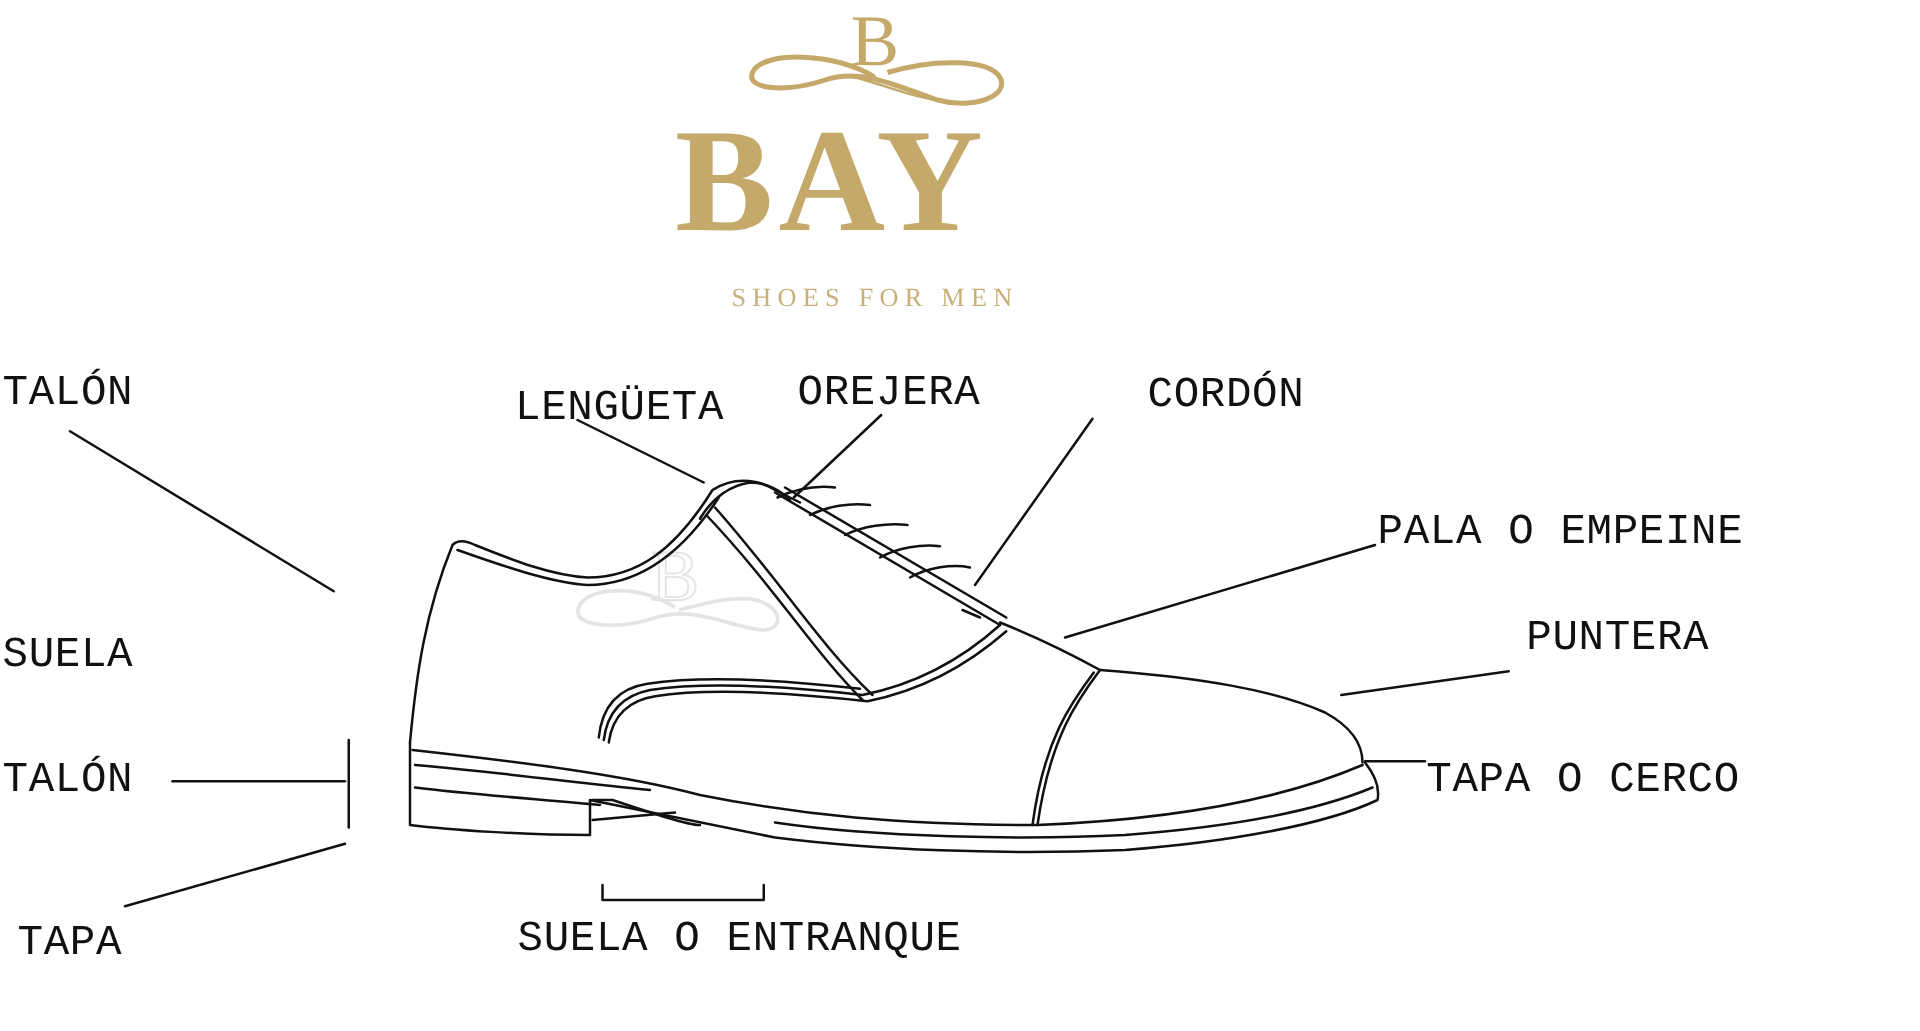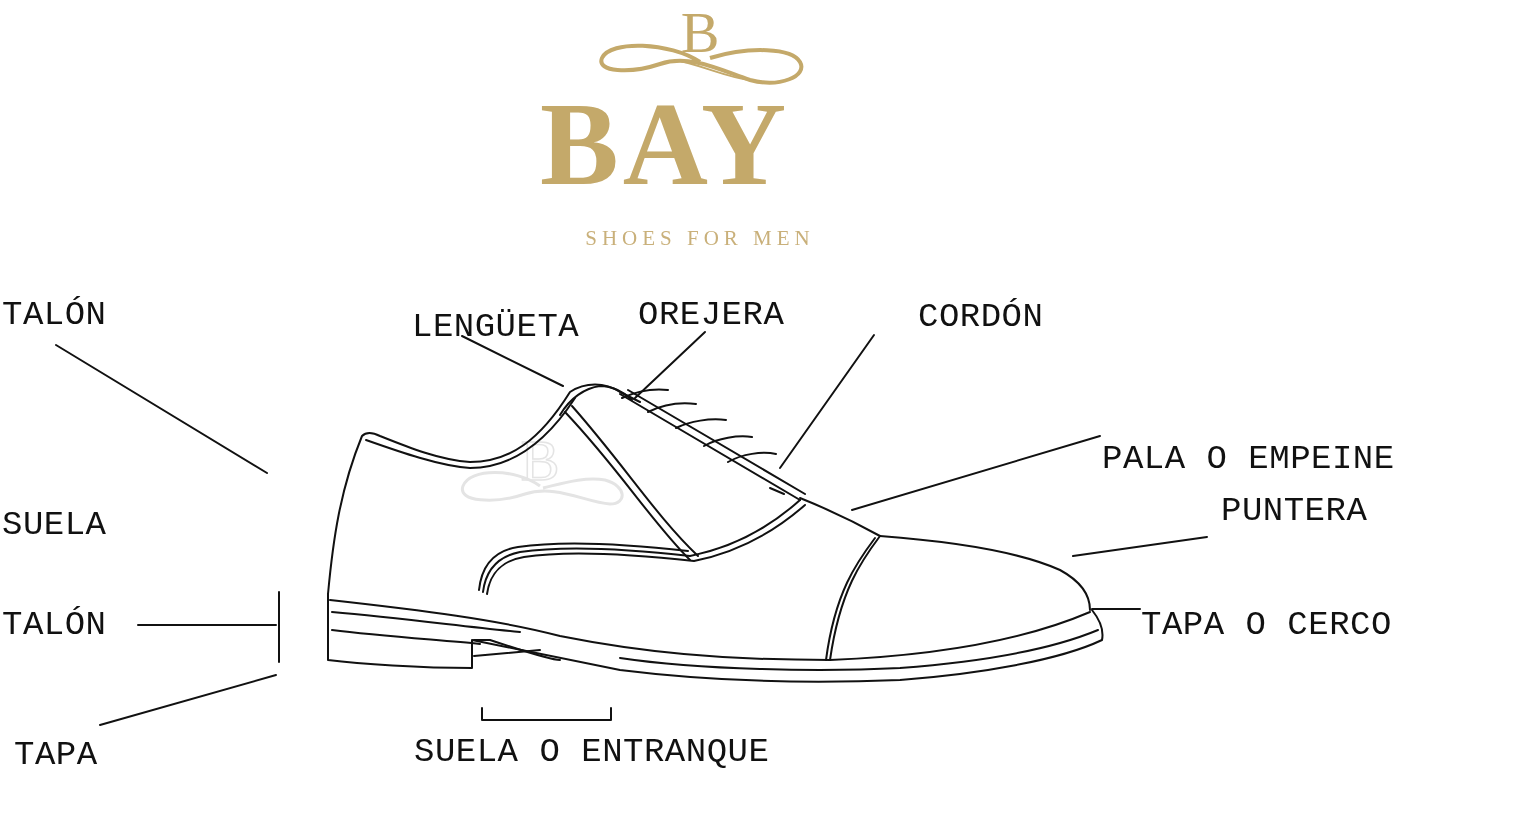--- a/index.html
+++ b/index.html
@@ -85,16 +85,16 @@
   </g>
 </svg>
 
 <div class="label" style="left:2px; top:298px;">TALÓN</div>
 <div class="label" style="left:2px; top:508px;">SUELA</div>
 <div class="label" style="left:2px; top:608px;">TALÓN</div>
 <div class="label" style="left:14px; top:738px;">TAPA</div>
 <div class="label" style="left:412px; top:310px;">LENGÜETA</div>
 <div class="label" style="left:638px; top:298px;">OREJERA</div>
 <div class="label" style="left:876px; top:300px;margin-left:42px;">CORDÓN</div>
-<div class="label" style="left:1102px; top:409px;margin-top:33px;">PALA O EMPEINE</div>
+<div class="label" style="left:1102px; top:409px;">PALA O EMPEINE</div>
 <div class="label" style="left:1221px; top:494px;">PUNTERA</div>
 <div class="label" style="left:1141px; top:608px;">TAPA O CERCO</div>
 <div class="label" style="left:414px; top:735px;">SUELA O ENTRANQUE</div>
 
 </body></html>

